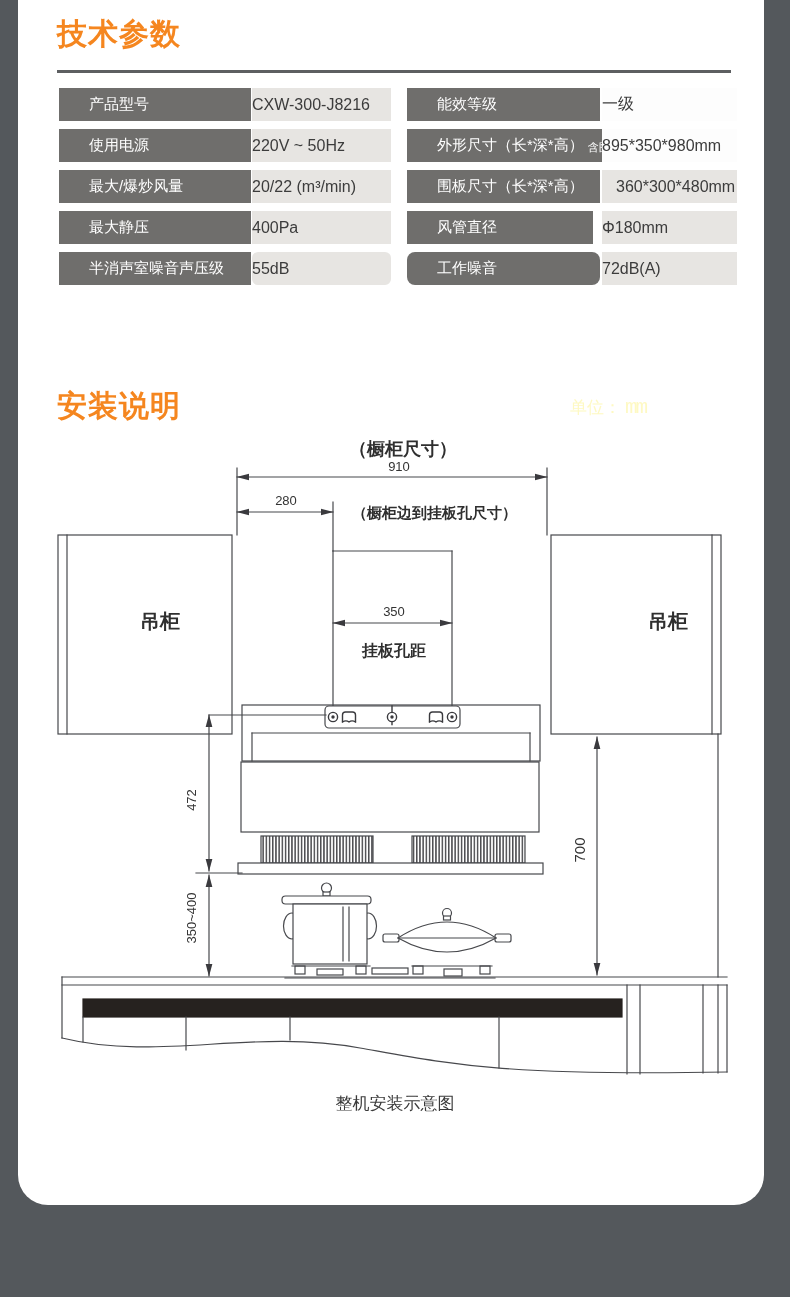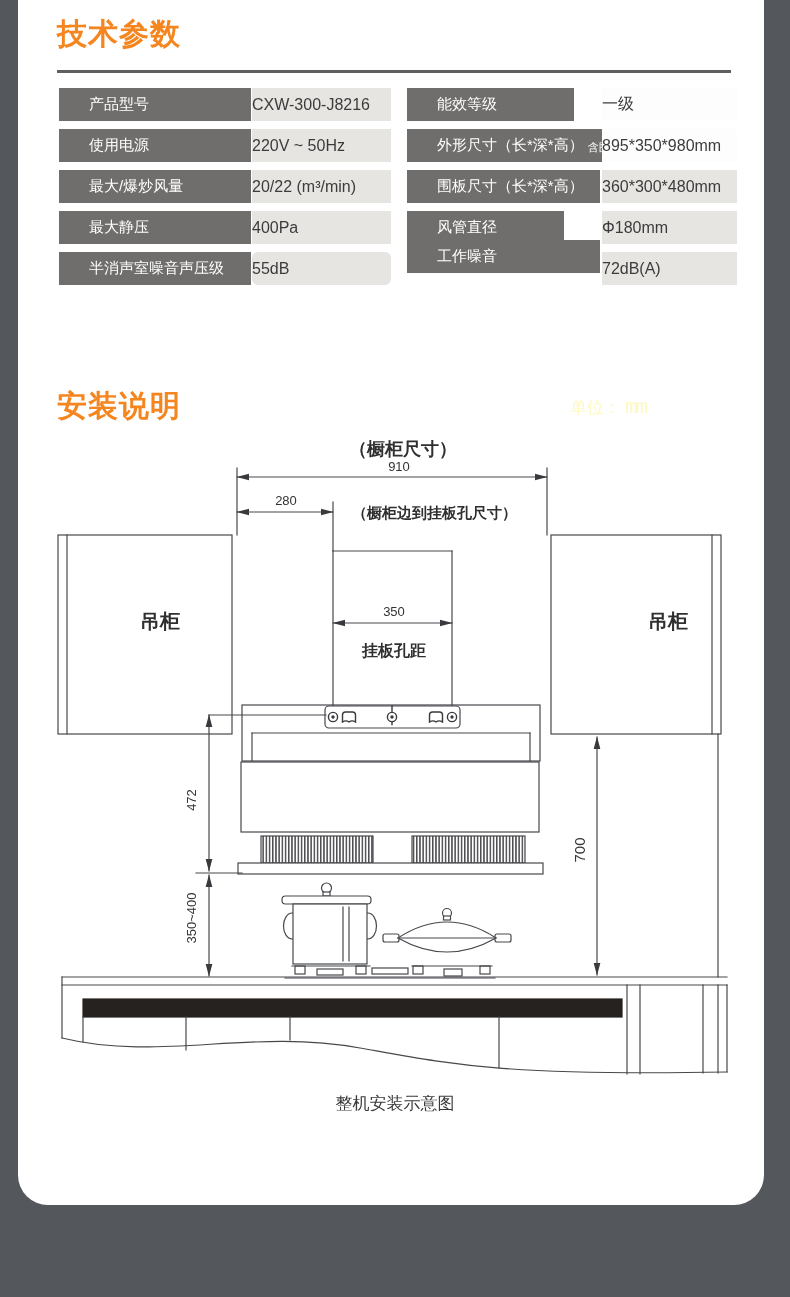--- a/index.html
+++ b/index.html
@@ -66,46 +66,46 @@
   <div class="cell val" style="left:252px;top:211px;width:139px;">
       <span>400Pa</span>
     </div>
   <div class="cell lab" style="left:59px;top:252px;width:192px;">
       <span>半消声室噪音声压级</span>
     </div>
   <div class="cell val" style="left:252px;top:252px;width:139px;border-radius:6px;">
       <span>55dB</span>
     </div>
 
-  <div class="cell lab" style="left:407px;top:88px;width:167px;">
+  <div class="cell lab" style="left:407px;top:88px;width:193px;">
       <span>能效等级</span>
     </div>
   <div class="cell val white" style="left:602px;top:88px;width:135px;">
       <span>一级</span>
     </div>
   <div class="cell lab" style="left:407px;top:129px;width:215px;">
       <span>外形尺寸（长*深*高）</span>
       <span class="note">含围板</span>
     </div>
   <div class="cell val white" style="left:602px;top:129px;width:135px;">
       <span>895*350*980mm</span>
     </div>
   <div class="cell lab" style="left:407px;top:170px;width:193px;">
       <span>围板尺寸（长*深*高）</span>
     </div>
-  <div class="cell val" style="left:602px;top:170px;width:135px;">
+  <div class="cell val" style="left:602px;top:170px;width:135px;padding-left:14px;">
       <span>360*300*480mm</span>
     </div>
-  <div class="cell lab" style="left:407px;top:211px;width:157px;text-align:right;">
+  <div class="cell lab" style="left:407px;top:211px;width:186px;text-align:right;">
       <span>风管直径</span>
     </div>
   <div class="cell val" style="left:602px;top:211px;width:135px;">
       <span>Φ180mm</span>
     </div>
-  <div class="cell lab" style="left:407px;top:240px;width:193px;">
+  <div class="cell lab" style="left:407px;top:252px;width:193px;border-radius:8px;">
       <span>工作噪音</span>
     </div>
   <div class="cell val" style="left:602px;top:252px;width:135px;">
       <span>72dB(A)</span>
     </div>
 </div>
 
 <div class="sec-title" style="top:386px;color:#f5861f;">安装说明</div>
 <div class="unit-row">
   <span>单位：</span>

